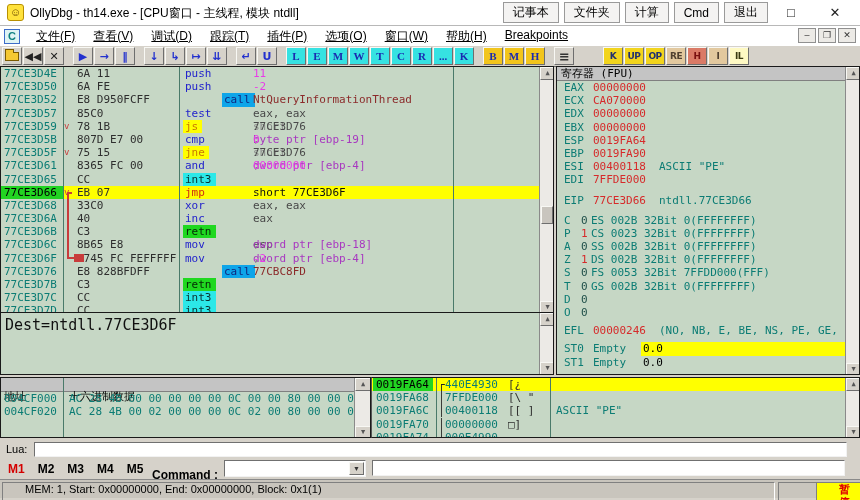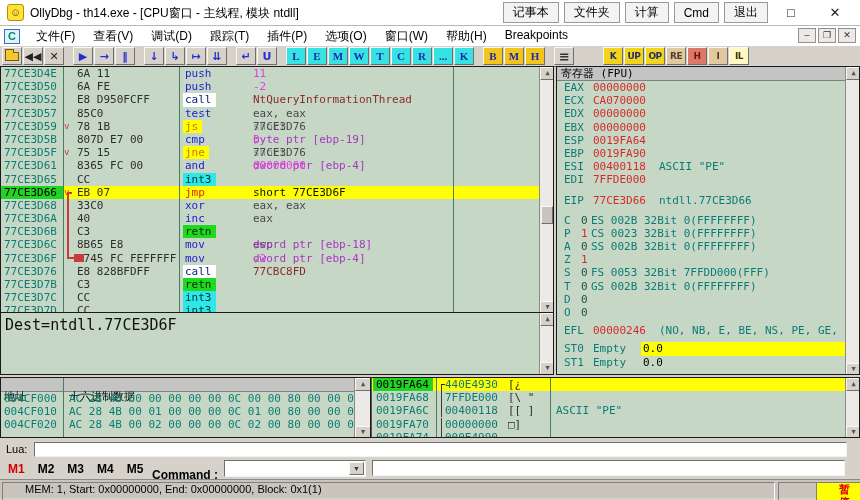--- a/index.html
+++ b/index.html
@@ -50,21 +50,21 @@
 
   .drow { position:relative; height:13.2px; font-size:11px; line-height:13.2px; }
   .drow span { position:absolute; top:0; }
   .drow .da { left:3px; color:#0B7C74; }
   .drow .dmk { left:63px; color:#C83C3C; font-size:9px; }
   .drow .dh { left:76px; color:#2E2E2E; }
   .drow .dm { left:182px; padding:0 4px 0 2px; color:#2222CC; }
   .drow .do { left:252px; }
   .drow.sel { background:#FFFF00; width:538px; }
   .drow.sel .da { left:0; width:62px; padding-left:3px; background:#22D422; color:#000; }
-  .dm.mc-c { background:#ffffff; color:#102880; }
+  .dm.mc-c { background:#0ea5e9; color:#102880;margin-left:39px; }
   .dm.mc-i { background:#2CE8E8; color:#0A3030; }
   .dm.mc-r { background:#20D820; color:#062806; }
   .dm.mc-j { background:#FFFF00; color:#C87800; }
   .dm.mc-J { color:#D03010; background:transparent; }
   .o-num{color:#E83CE8} .o-mem{color:#A838C0} .o-reg{color:#484848}
   .o-plain{color:#8A8A8A} .o-addr{color:#4A4A4A} .o-sym{color:#8B2A2A} .o-sel{color:#101010}
   .dvline { position:absolute; top:0; width:1px; height:247px; background:#4A7A6A; z-index:5; }
 
   .jmp-arrow div { position:absolute; background:#C83C3C; }
   .jmp-head { position:absolute; width:0; height:0; border:4px solid transparent; border-left:6px solid #C83C3C; }
@@ -139,21 +139,21 @@
       <div class="tb-btn">计算</div>
       <div class="tb-btn">Cmd</div>
       <div class="tb-btn">退出</div>
     </div>
   <div class="abs caption-glyph" style="right:58px;">□</div>
   <div class="abs caption-glyph" style="right:14px;">✕</div>
 </div>
 
 <div class="abs" id="menubar">
   <div id="menu-c">C</div>
-  <div id="menu-items" style="display:flex;">
+  <div id="menu-items" style="display:flex;text-decoration:underline;">
       <span class="menu-item">文件(F)</span>
       <span class="menu-item">查看(V)</span>
       <span class="menu-item">调试(D)</span>
       <span class="menu-item">跟踪(T)</span>
       <span class="menu-item">插件(P)</span>
       <span class="menu-item">选项(O)</span>
       <span class="menu-item">窗口(W)</span>
       <span class="menu-item">帮助(H)</span>
       <span class="menu-item">Breakpoints</span>
     </div>
@@ -432,20 +432,21 @@
         <span class="fseg">CS 0023 32Bit 0(FFFFFFFF)</span>
       </div>
       <div class="rrow">
         <span class="fb">A</span>
         <span class="fv">0</span>
         <span class="fseg">SS 002B 32Bit 0(FFFFFFFF)</span>
       </div>
       <div class="rrow">
         <span class="fb">Z</span>
         <span class="fv red">1</span>
+        <span class="fseg">DS 002B 32Bit 0(FFFFFFFF)</span>
       </div>
       <div class="rrow">
         <span class="fb">S</span>
         <span class="fv">0</span>
         <span class="fseg">FS 0053 32Bit 7FFDD000(FFF)</span>
       </div>
       <div class="rrow">
         <span class="fb">T</span>
         <span class="fv">0</span>
         <span class="fseg">GS 002B 32Bit 0(FFFFFFFF)</span>
@@ -484,24 +485,20 @@
 
 <div class="abs pane mono" id="dump-pane">
   <div class="gridhdr">
     <span style="left:3px;">地址</span>
     <span style="left:68px;">十六进制数据</span>
   </div>
   <div id="dump-rows" style="width:353px; overflow:hidden;">
       <div class="dumprow">
         <span class="du-a">004CF000</span>
         <span class="du-b">AC 28 4B 00 00 00 00 00 0C 00 00 80 00 00 0</span>
-      </div>
-      <div class="dumprow">
-        <span class="du-a">004CF010</span>
-        <span class="du-b">AC 28 4B 00 01 00 00 00 0C 01 00 80 00 00 0</span>
       </div>
       <div class="dumprow">
         <span class="du-a">004CF020</span>
         <span class="du-b">AC 28 4B 00 02 00 00 00 0C 02 00 80 00 00 0</span>
       </div>
     </div>
   <div class="colline" style="left:62px; height:61px;"></div>
   <div class="vsb" style="left:353px; top:0; width:17px; height:61px;">
     <div class="sbb" style="top:0;">▲</div>
     <div class="sbb" style="bottom:0;">▼</div>

